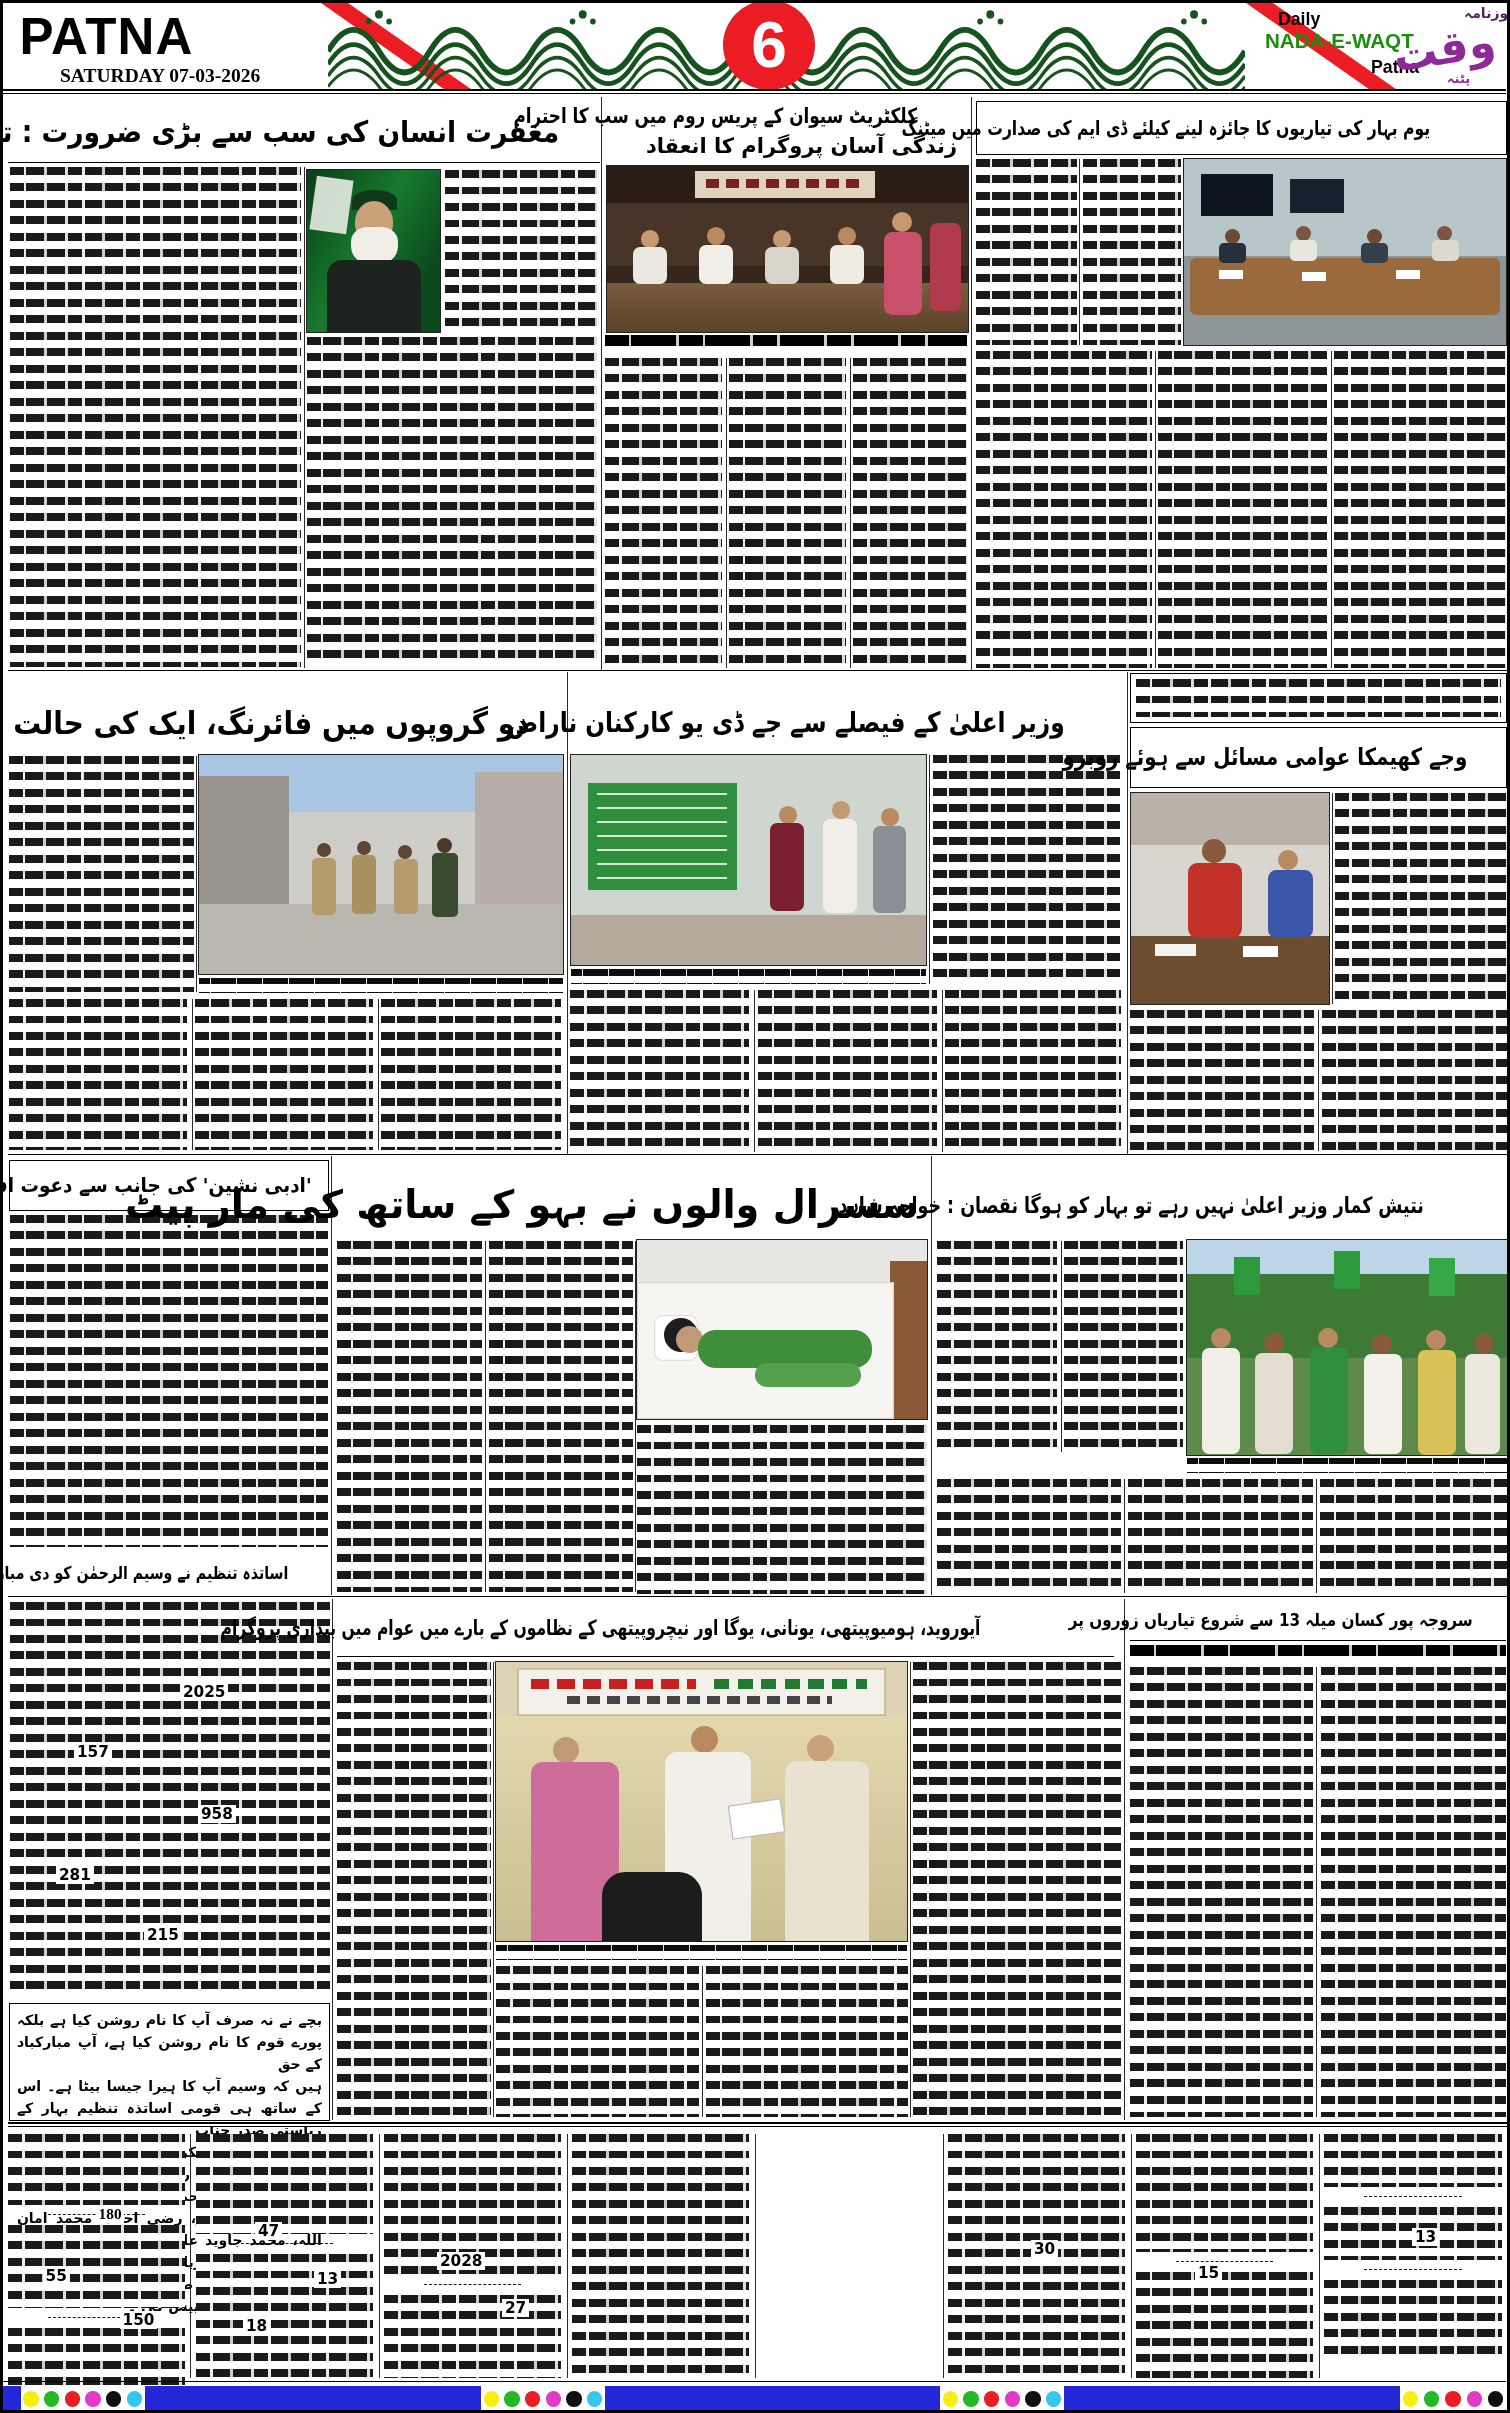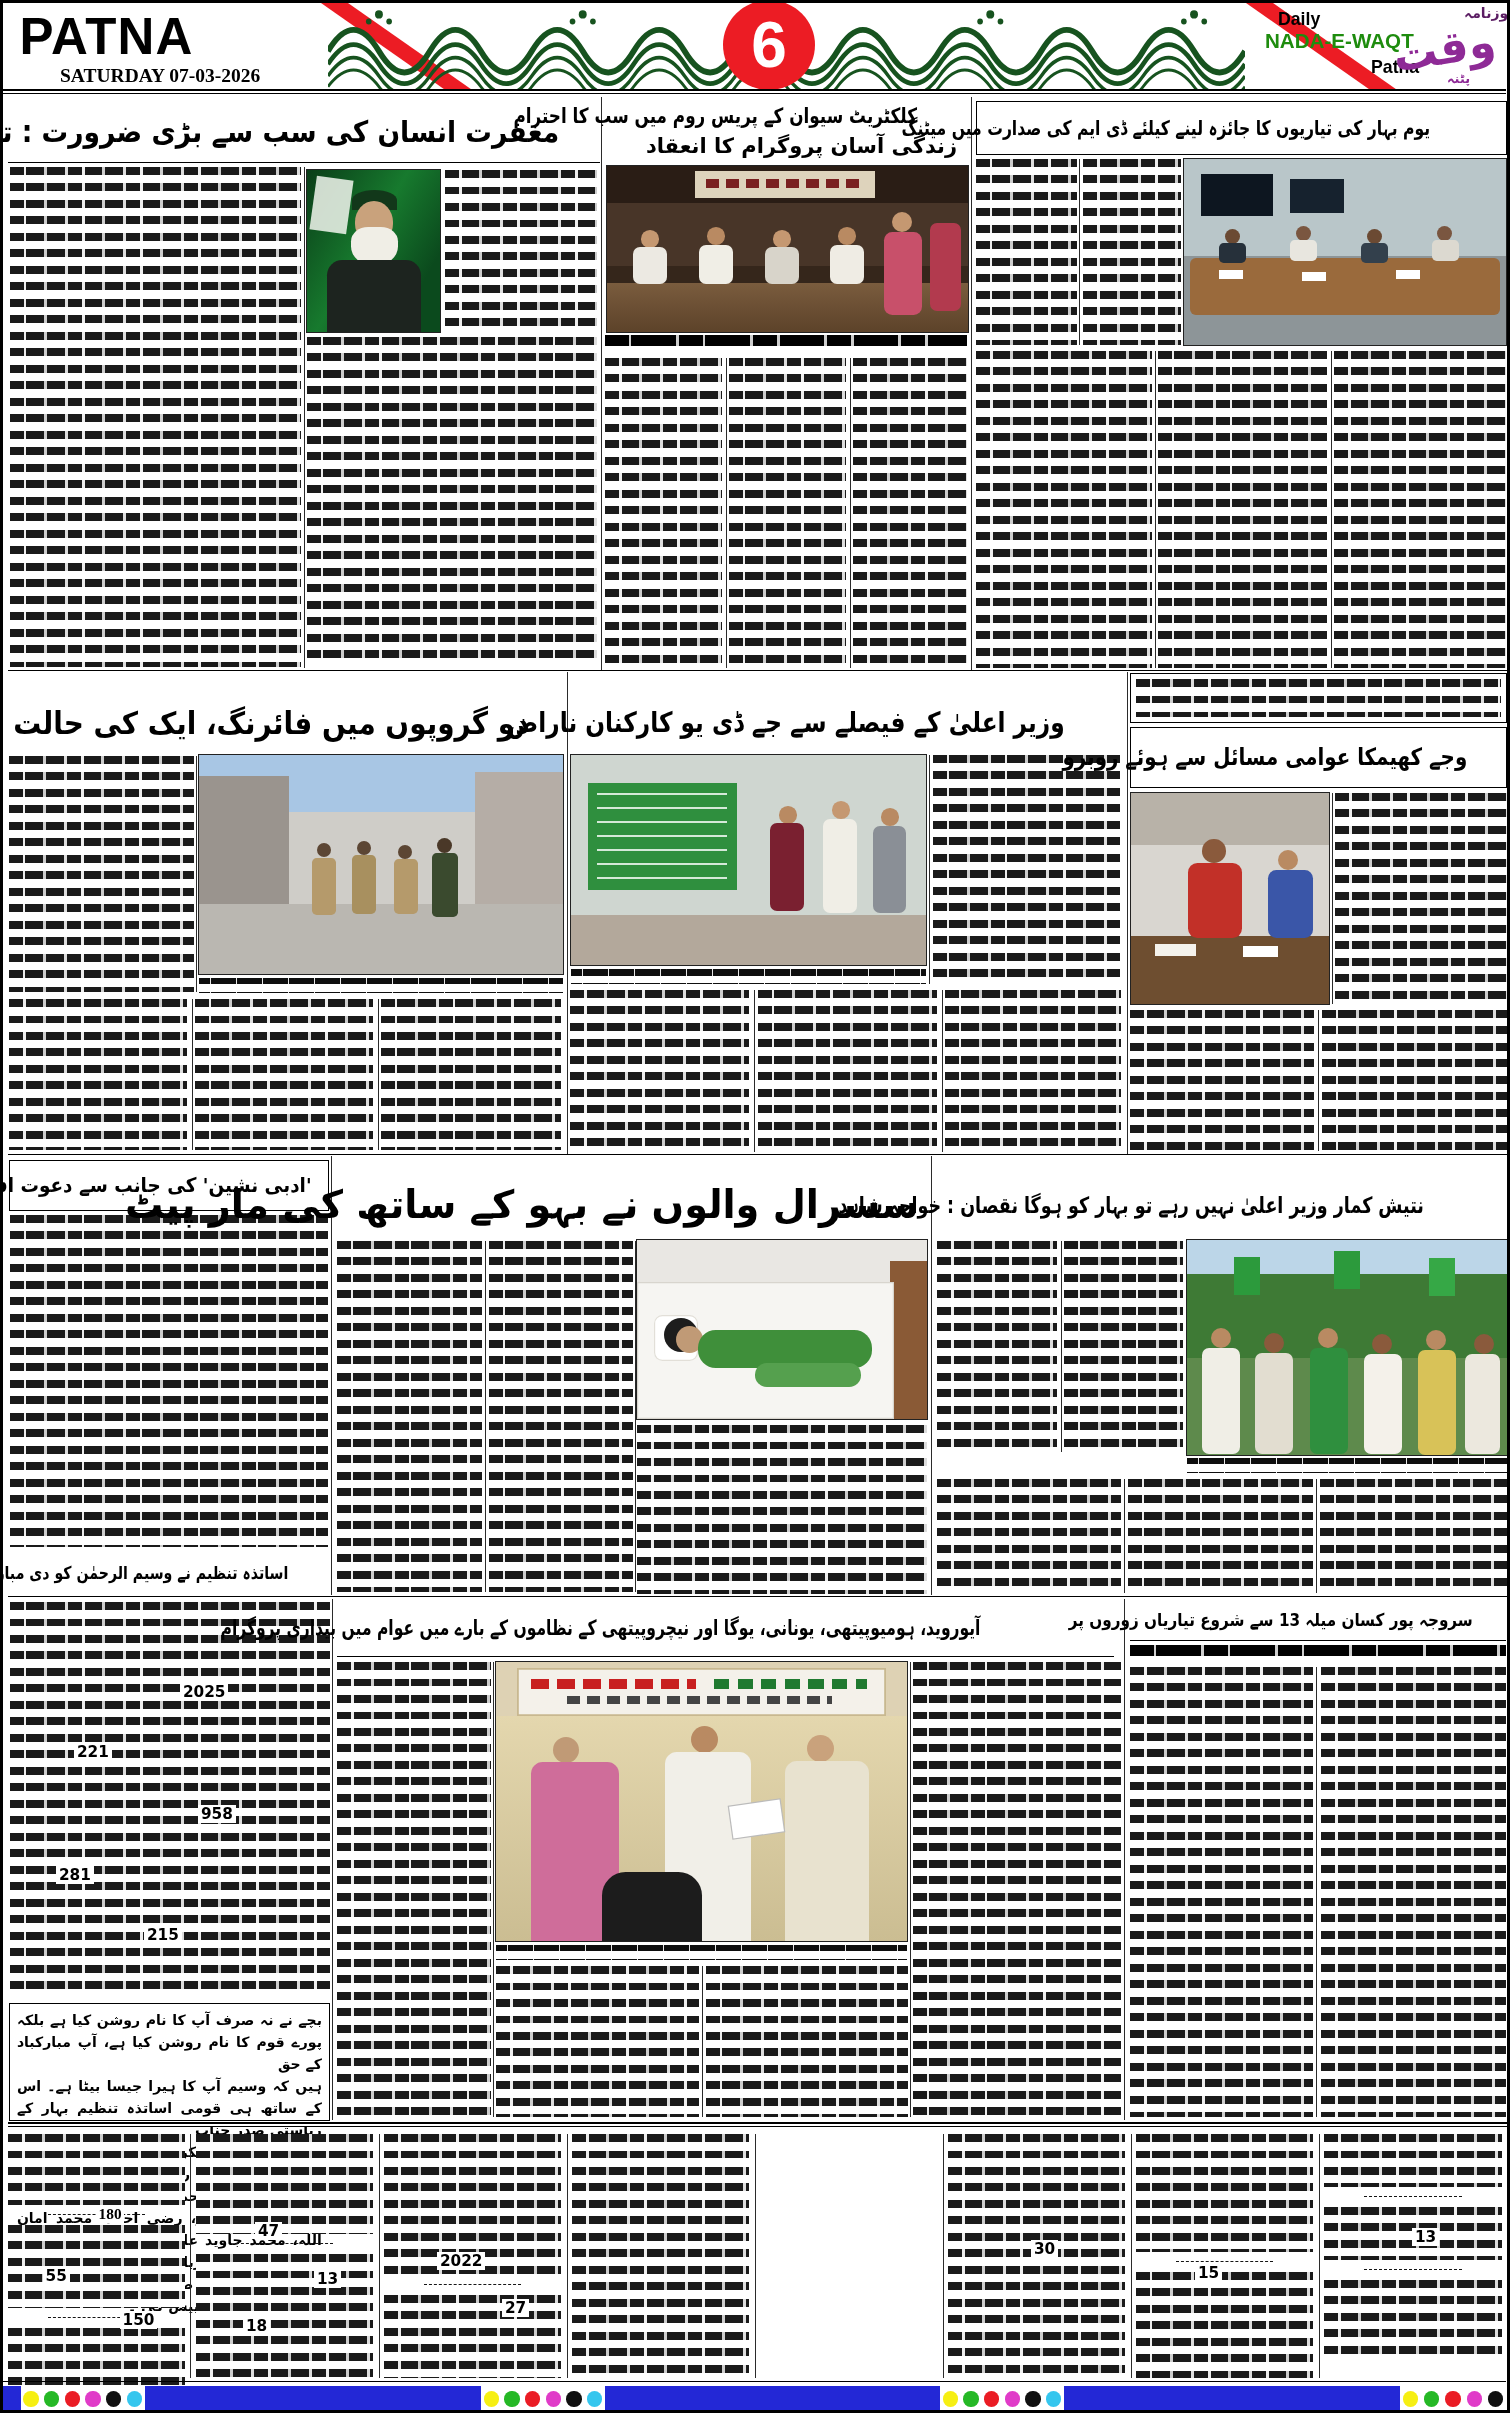--- a/index.html
+++ b/index.html
@@ -300,21 +300,21 @@
   <div class="ab ut" style="left:934px;top:1476px;width:184px;height:114px;"></div>
   <div class="ab vr" style="left:1121px;top:1476px;height:114px;"></div>
   <div class="ab ut" style="left:1125px;top:1476px;width:185px;height:114px;"></div>
   <div class="ab vr" style="left:1313px;top:1476px;height:114px;"></div>
   <div class="ab ut" style="left:1317px;top:1476px;width:187px;height:114px;"></div>
 
   <div class="ab hr" style="left:4.7px;top:1593px;width:1501px;"></div>
 
   <div class="ab ut" style="left:7px;top:1599px;width:320px;height:396px;"></div>
   <span class="num" style="left:177px;top:1680px;">2025</span>
-  <span class="num" style="left:71px;top:1740px;">221</span>
+  <span class="num" style="left:71px;top:1740px;">157</span>
   <span class="num" style="left:195px;top:1802px;">958</span>
   <span class="num" style="left:53px;top:1863px;">281</span>
   <span class="num" style="left:141px;top:1923px;">215</span>
   <div class="ab box urtext" style="left:5.9px;top:2000px;width:321px;height:118px;padding:4.7px 7px;">
     <div>بچے نے نہ صرف آپ کا نام روشن کیا ہے بلکہ پورے قوم کا نام روشن کیا ہے، آپ مبارکباد کے حق</div>
     <div>ہیں کہ وسیم آپ کا ہیرا جیسا بیٹا ہے۔ اس کے ساتھ ہی قومی اساتذہ تنظیم بہار کے ریاستی صدر جناب</div>
     <div>تاج العارفین، سیکریٹری محمد تاج الدین، خازن محمد حماد، ریاستی مجلس عاملہ کے رکن نسیم اختر، محمد</div>
     <div>رضوان، ندیم انور، رضی احمد، محمد امان اللہ، محمد جاوید عالم، ناظر اسرار عارفی، وقار عالم، منہاج ربانی، محمد</div>
     <div>زاہد حسین، ضلع صدر شمشاد احمد ساحل وغیرہ نے مبارکباد پیش کی ۔</div>
   </div>
@@ -379,21 +379,21 @@
     <div class="ut" style="height:124px;"></div>
     <span class="num" style="left:59px;top:88px;">47</span>
     <span class="num" style="left:118px;top:136px;">13</span>
     <span class="num" style="left:47px;top:183px;">18</span>
   </div>
   <div class="ab vr" style="left:376px;top:2131px;height:244px;"></div>
   <div class="bcol" style="left:381px;width:177px;">
     <div class="ut" style="height:141px;"></div>
       <div class="dash"></div>
     <div class="ut" style="height:83px;"></div>
-    <span class="num" style="left:53px;top:118px;">2022</span>
+    <span class="num" style="left:53px;top:118px;">2028</span>
     <span class="num" style="left:118px;top:165px;">27</span>
   </div>
   <div class="ab vr" style="left:564px;top:2131px;height:244px;"></div>
   <div class="bcol" style="left:569px;width:177px;">
     <div class="ut" style="height:244px;"></div>
   </div>
   <div class="ab vr" style="left:752px;top:2131px;height:244px;"></div>
   <div class="ab vr" style="left:940px;top:2131px;height:244px;"></div>
   <div class="bcol" style="left:945px;width:177px;">
     <div class="ut" style="height:244px;"></div>

